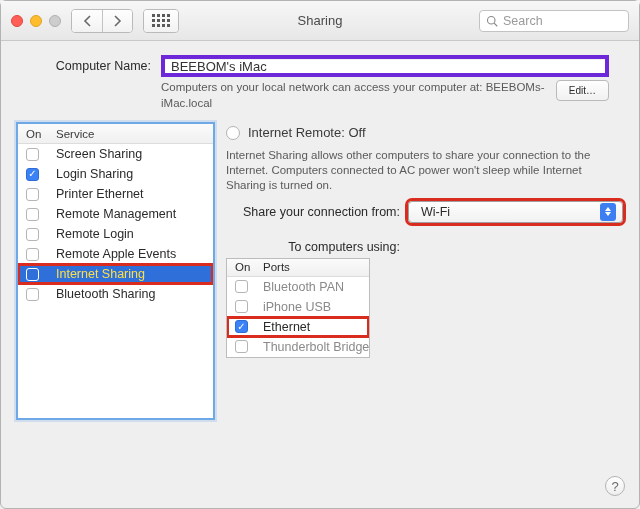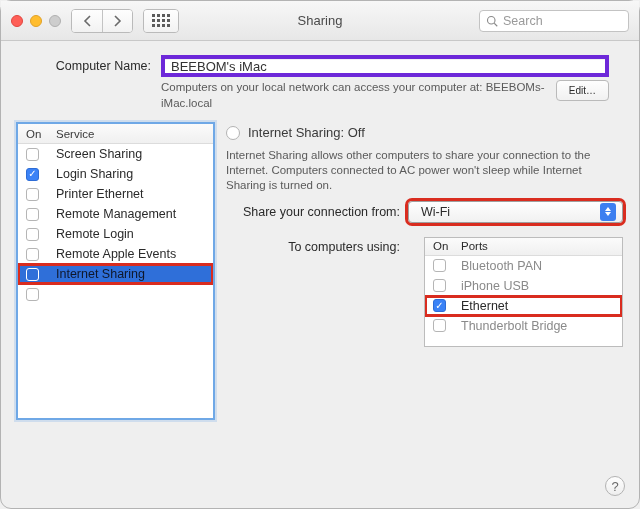--- a/index.html
+++ b/index.html
@@ -145,21 +145,21 @@
   .sl-head .c-svc { flex:1; display:flex; align-items:center;}
   .sl-rows { flex:1; overflow:hidden; }
   .svc-row {
     display:flex; align-items:center;
     height: 20px;
     padding-left:8px;
     font-size:12.5px;
   }
   .svc-row.sel {
     background:#2f6fd9;
-    color:#0f172a;
+    color:#fde047;
     align-items:center;
   }
   .svc-row .chk {
     width:30px;
     display:flex; align-items:center;
   }
   .checkbox {
     width:13px; height:13px;
     border:1px solid #b5b5b5;
     border-radius:3px;
@@ -214,21 +214,21 @@
   .dropdown .dd-right {
     margin-left:auto;
     width:16px; height:18px;
     background:#3d7ff0;
     border-radius:3px;
     display:flex; flex-direction:column; align-items:center; justify-content:center;
     gap:1px;
   }
   .tri-up { width:0;height:0;border-left:3px solid transparent;border-right:3px solid transparent;border-bottom:4px solid #fff;}
   .tri-dn { width:0;height:0;border-left:3px solid transparent;border-right:3px solid transparent;border-top:4px solid #fff;}
-  .ports-row { display:flex; align-items:flex-start; gap:24px; margin-top:6px; }
+  .ports-row { display:flex; align-items:flex-start; gap:4px; margin-top:6px;flex-direction:column; }
   .ports-label { width:174px; text-align:right; padding-top:3px;}
   .ports-list {
     flex:1;
     border:1px solid #bcbcbc;
     background:#fff;
     height: 110px;
     display:flex; flex-direction:column;
   }
   .pl-head {
     display:flex; height:18px;
@@ -251,21 +251,21 @@
   .help {
     position:absolute;
     right:14px; bottom:12px;
     width:20px; height:20px;
     border-radius:50%;
     border:1px solid #b3b3b3;
     background:linear-gradient(#fefefe,#eee);
     display:flex; align-items:center; justify-content:center;
     color:#6a6a6a; font-size:13px;
   }
-  .rel { position:relative;border-radius:11px; }
+  .rel { position:relative; }
 </style>
 </head>
 <body>
 
 <div class="window rel">
   <div class="titlebar">
     <div class="traffic">
       <div class="tl red"></div>
       <div class="tl yel"></div>
       <div class="tl grn"></div>
@@ -368,28 +368,29 @@
             <div class="svc-row sel hl-red">
               <div class="chk">
                 <div class="checkbox"></div>
               </div>
               <div>Internet Sharing</div>
             </div>
             <div class="svc-row">
               <div class="chk">
                 <div class="checkbox"></div>
               </div>
+              <div>Bluetooth Sharing</div>
             </div>
           </div>
       </div>
 
       <div class="right">
         <div class="inet-title">
           <div class="radio"></div>
-          <span>Internet Sharing: Off</span>
+          <span>Internet Remote: Off</span>
         </div>
         <div class="desc">Internet Sharing allows other computers to share your connection to the Internet. Computers connected to AC power won't sleep while Internet Sharing is turned on.</div>
 
         <div class="row-label">
           <div class="lbl">Share your connection from:</div>
           <div class="dropdown">
             <span>Wi-Fi</span>
             <div class="dd-right">
               <div class="tri-up"></div>
                 <div class="tri-dn"></div>

